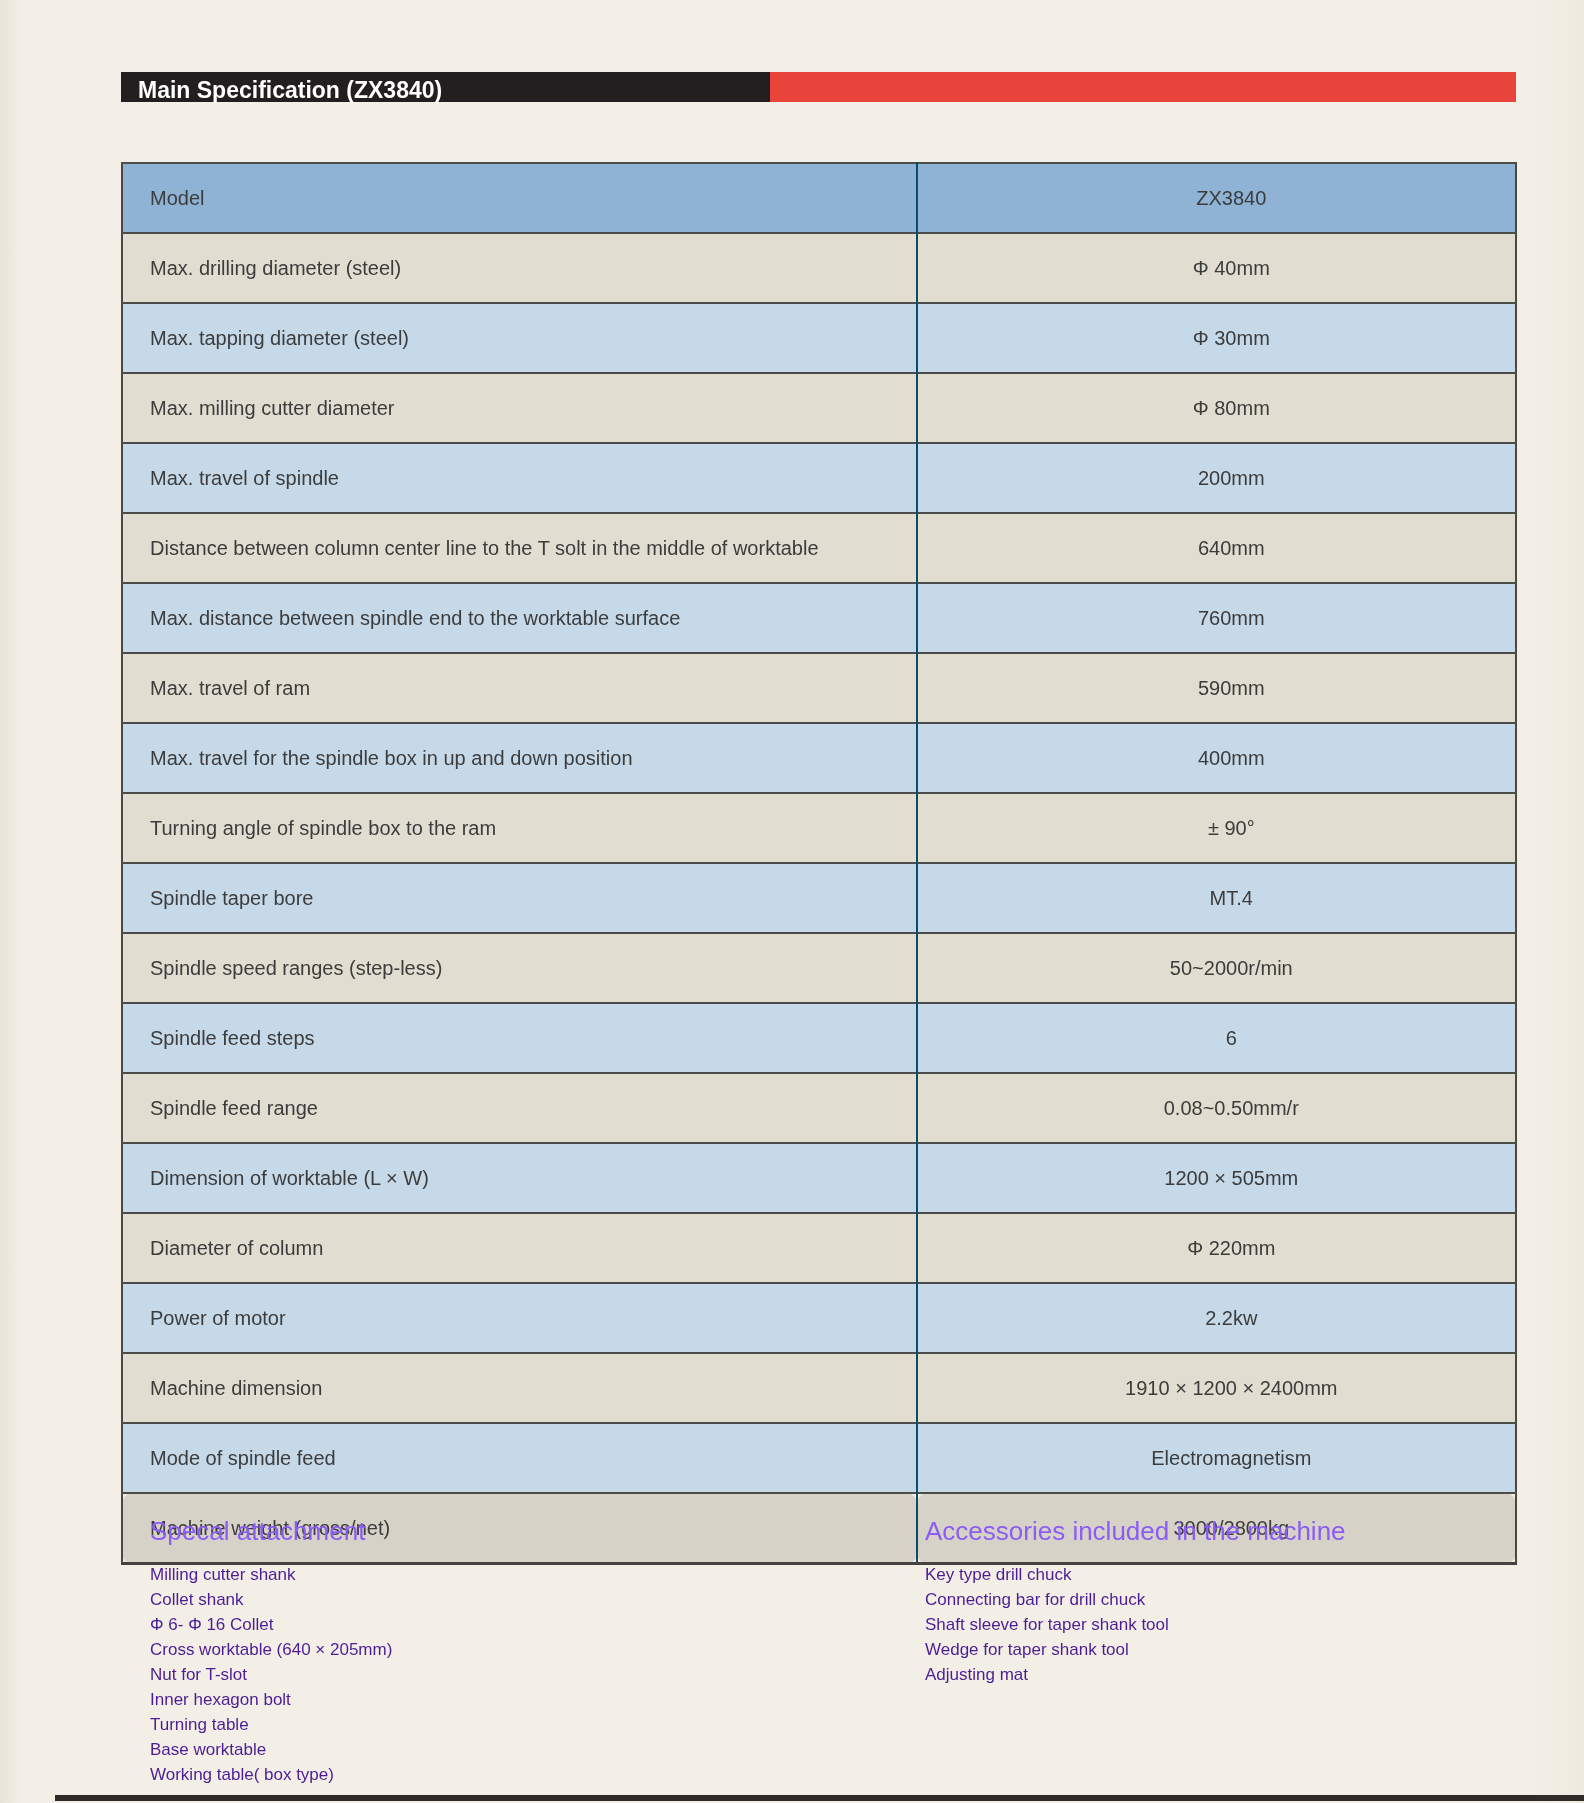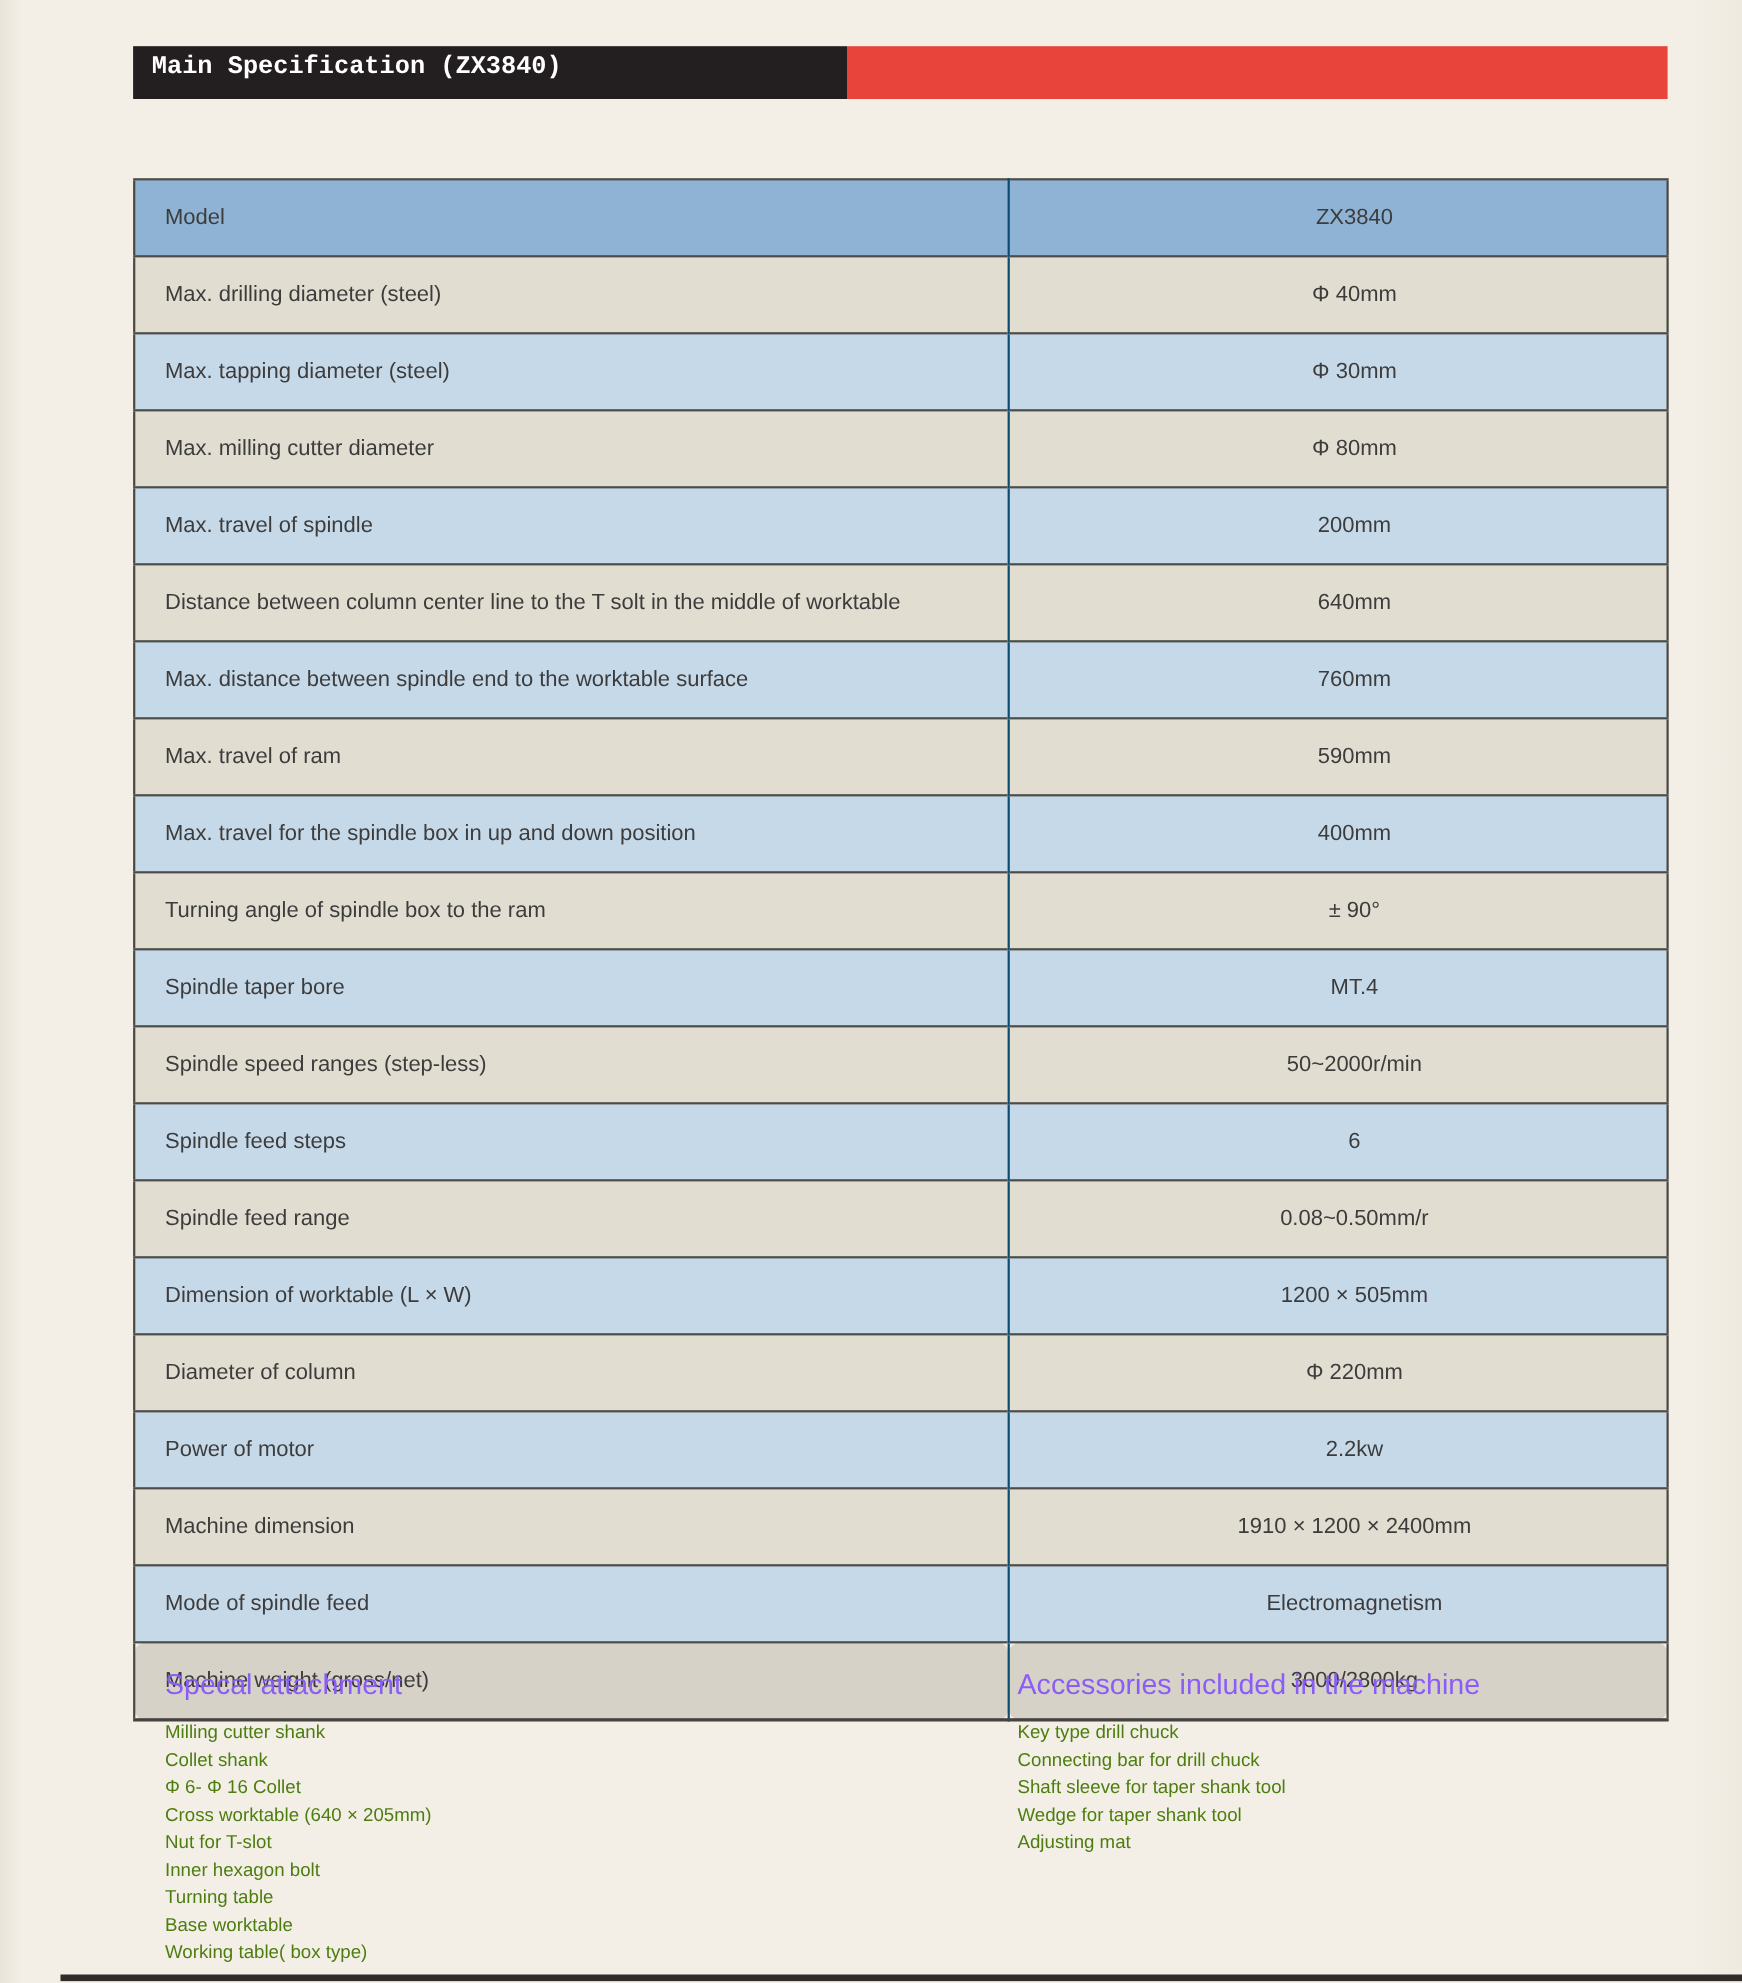--- a/index.html
+++ b/index.html
@@ -1,21 +1,21 @@
 <!DOCTYPE html>
 <html><head>
 <meta charset="utf-8">
 <style>
   html,body{margin:0;padding:0;}
   body{
     width:1584px;height:1803px;position:relative;overflow:hidden;
     background:linear-gradient(90deg,#e9e4da 0px,#f3efe6 20px,#f3efe6 97%,#efeae0 100%);
     font-family:"Liberation Sans",sans-serif;color:#3c3c3c;
   }
-  .header-bar{position:absolute;left:121px;top:42px;width:1395px;height:48px;display:flex;font-family:Liberation Mono, monospace;}
+  .header-bar{position:absolute;left:121px;top:72px;width:1395px;height:30px;display:flex;}
   .header-black{width:649px;background:#231e20;color:#ffffff;font-weight:bold;font-size:23px;
     line-height:36px;padding-left:17px;box-sizing:border-box;white-space:nowrap;}
   .header-red{flex:1;background:#e8443b;}
 
   table.spec-table{position:absolute;left:121px;top:162px;width:1396px;
     border-collapse:collapse;table-layout:fixed;
     border:2px solid #4a4843;border-bottom:3px solid #45433f;}
   .spec-table td{height:66px;font-size:20px;color:#3c3c3c;
     border-top:2px solid #4c4c49;vertical-align:middle;padding-left:31px;}
   .spec-table td.label{padding-left:27px;text-align:left;border-right:2px solid #0c4a6e;}
@@ -23,21 +23,21 @@
   tr.tone-header td{background:#8fb3d4;}
   tr.tone-blue   td{background:#c6d9e9;}
   tr.tone-beige  td{background:#e1ddd0;}
   tr.tone-beige2 td{background:#d6d2c7;border-radius:11px;}
 
   .list-col{position:absolute;width:640px;}
   .list-col.special{left:150px;top:1516px;}
   .list-col.accessories{left:925px;top:1516px;}
   .list-heading{font-size:26px;color:#8b5cf6;margin:0 0 15px 0;}
   .list-col ul{list-style:none;margin:0;padding:0;}
-  .list-col li{font-size:17px;line-height:25px;color:#4d7c0f;}
+  .list-col li{font-size:17px;line-height:25px;color:#4c1d95;}
 
   .bottom-edge{position:absolute;left:55px;right:0;top:1795px;height:6px;background:#2e2b28;}
 </style>
 </head>
 <body>
 
 <div class="header-bar">
   <div class="header-black">
     <span>Main Specification (ZX3840)</span>
   </div>

